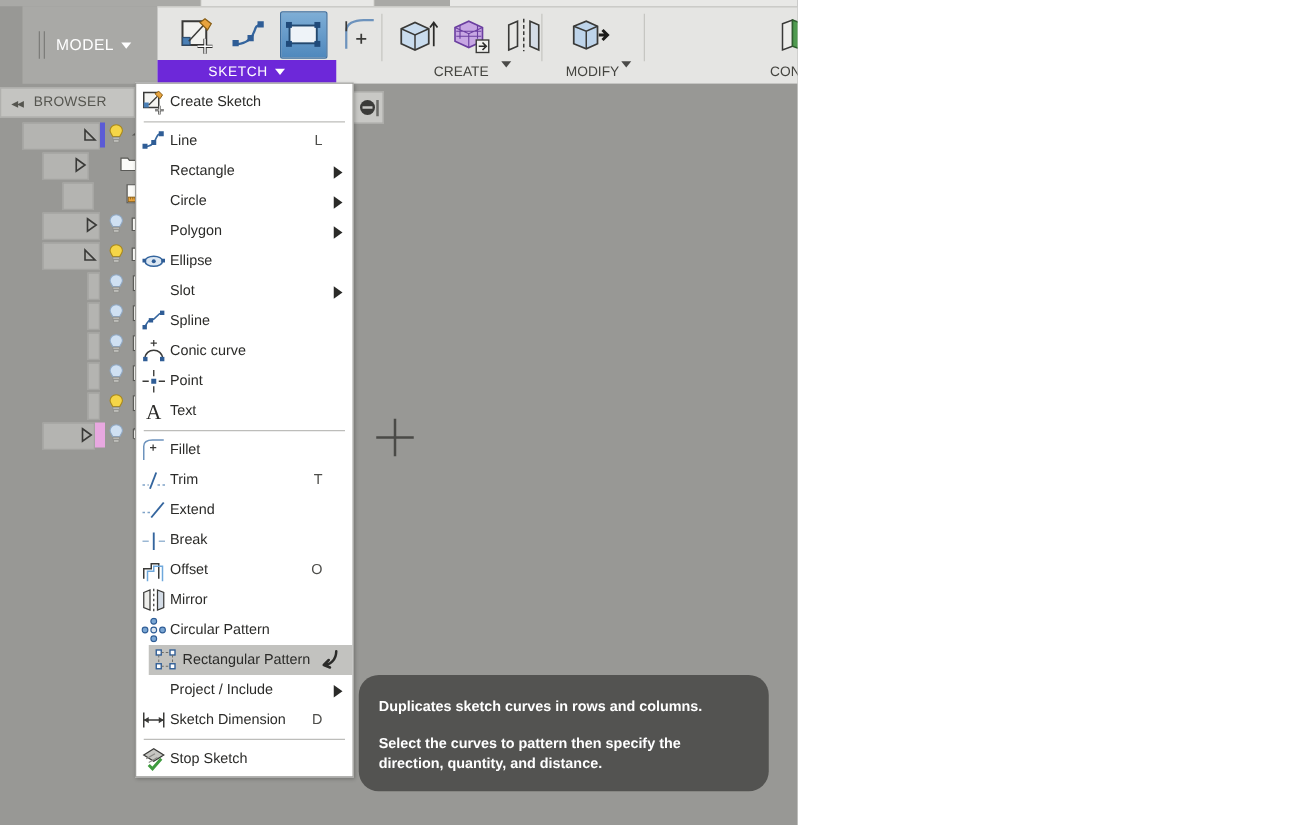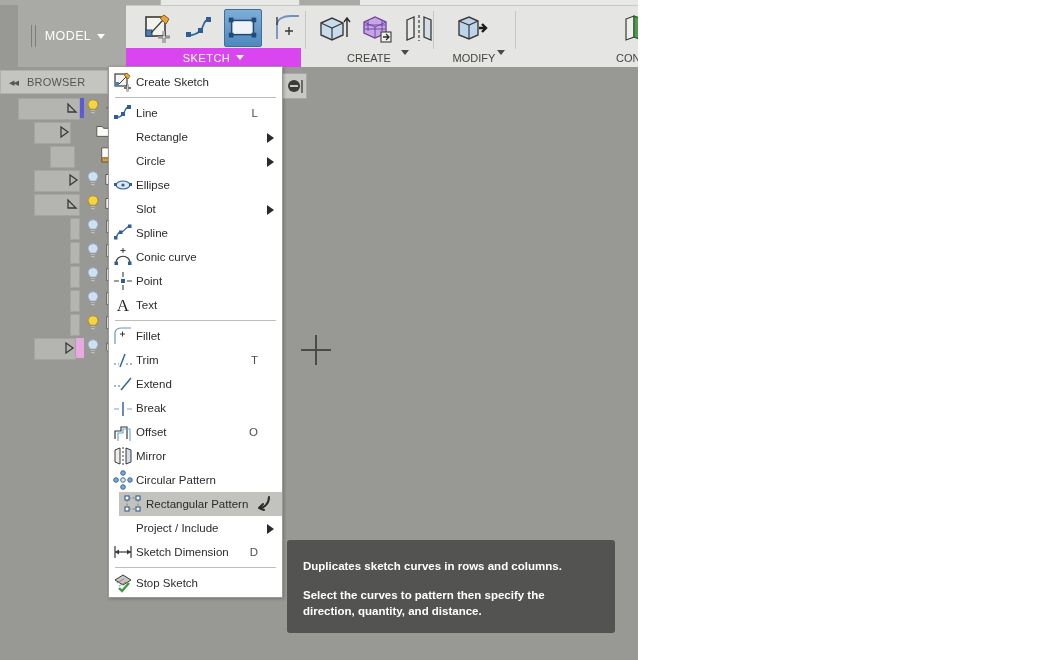--- a/index.html
+++ b/index.html
@@ -82,22 +82,22 @@
     background: #c6c6c2;
   }
   .ticon { width: 38px; height: 38px; position: relative; }
   .ticon.sel {
     background: linear-gradient(#7eaed6,#4f88bd);
     border: 1px solid #3d6e9e; border-radius: 2px;
   }
 
   
   .sketchbar {
-    position: absolute; left: 108px; top: 48px; width: 175px; height: 19px;
-    background: #d946ef;
+    position: absolute; left: 108px; top: 48px; width: 143px; height: 19px;
+    background: #6d28d9;
     display: flex; align-items: center; justify-content: center;
     color: #ffffff; font-size: 11px; letter-spacing: .5px;
   }
 
   
   .browser-hdr {
     position: absolute; left: 0; top: 70px; width: 108px; height: 24px;
     background: #c4c4c1; border: 1px solid #b0b0ad;
     display: flex; align-items: center;
   }
@@ -175,21 +175,21 @@
     border-left: 7px solid #2b2b29;
   }
   .msep { height: 1px; background: #bdbdba; margin: 3px 6px 3px 6px; }
   .mcursor {
     position: absolute; right: 8px; top: 3px; width: 18px; height: 18px;
   }
 
   
   .tooltip {
     position: absolute; left: 287px; top: 540px; width: 328px; height: 93px;
-    background: #535351; border-radius: 3px;
+    background: #535351; border-radius: 16px;
     padding: 18px 16px 0 16px;
     color: #ffffff; font-size: 11.5px; font-weight: bold; line-height: 1.45;
     z-index: 35;
   }
   .tooltip p { margin: 0; }
   .tooltip p.second { margin-top: 12px; }
 </style>
 </head>
 <body>
 
@@ -540,20 +540,25 @@
         <span class="mic"></span>
         <span class="mtext">Rectangle</span>
         <span class="sub"></span>
       </div>
       <div class="mi">
         <span class="mic"></span>
         <span class="mtext">Circle</span>
         <span class="sub"></span>
       </div>
       <div class="mi">
+        <span class="mic"></span>
+        <span class="mtext">Polygon</span>
+        <span class="sub"></span>
+      </div>
+      <div class="mi">
         <span class="mic"><svg width="20" height="20" viewBox="0 0 20 20">
             <ellipse cx="10" cy="10" rx="7" ry="4" fill="#dce7f2" stroke="#34659e" stroke-width="1.2"></ellipse>
             <circle cx="10" cy="10" r="1.6" fill="#2f5d96"></circle>
             <rect x="1" y="8" width="3" height="3" fill="#2f5d96"></rect>
             <rect x="16" y="8" width="3" height="3" fill="#2f5d96"></rect>
           </svg></span>
         <span class="mtext">Ellipse</span>
       </div>
       <div class="mi">
         <span class="mic"></span>

